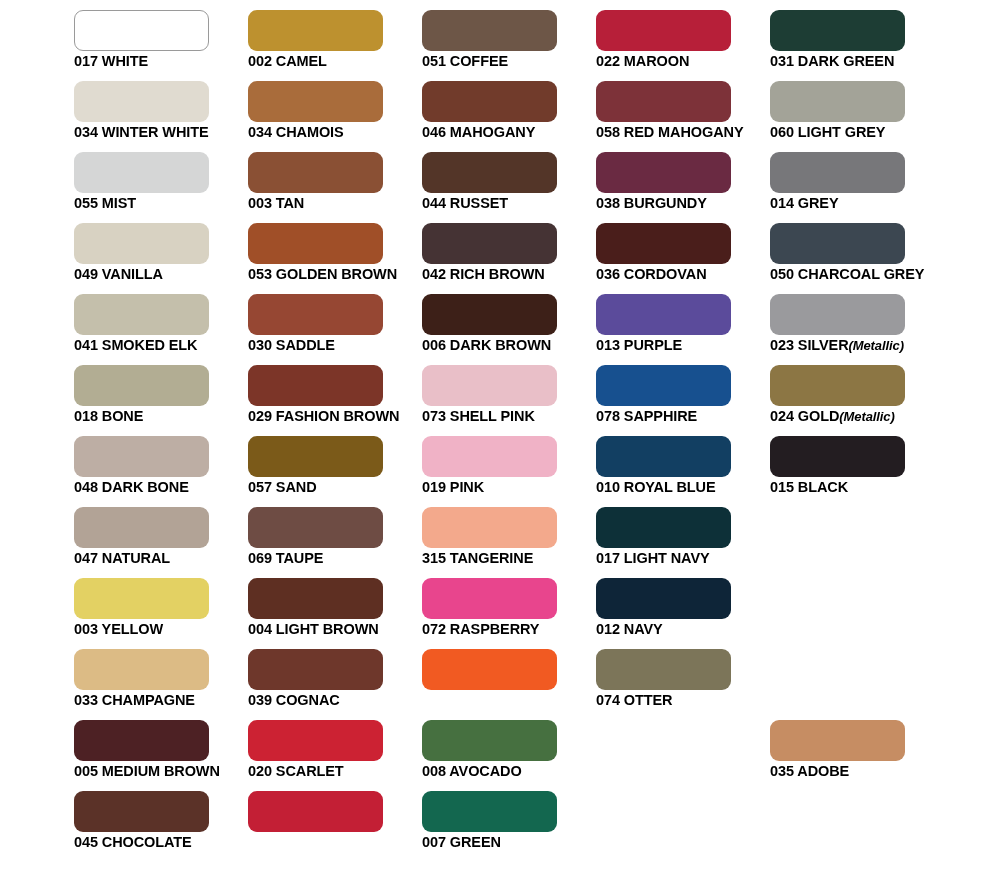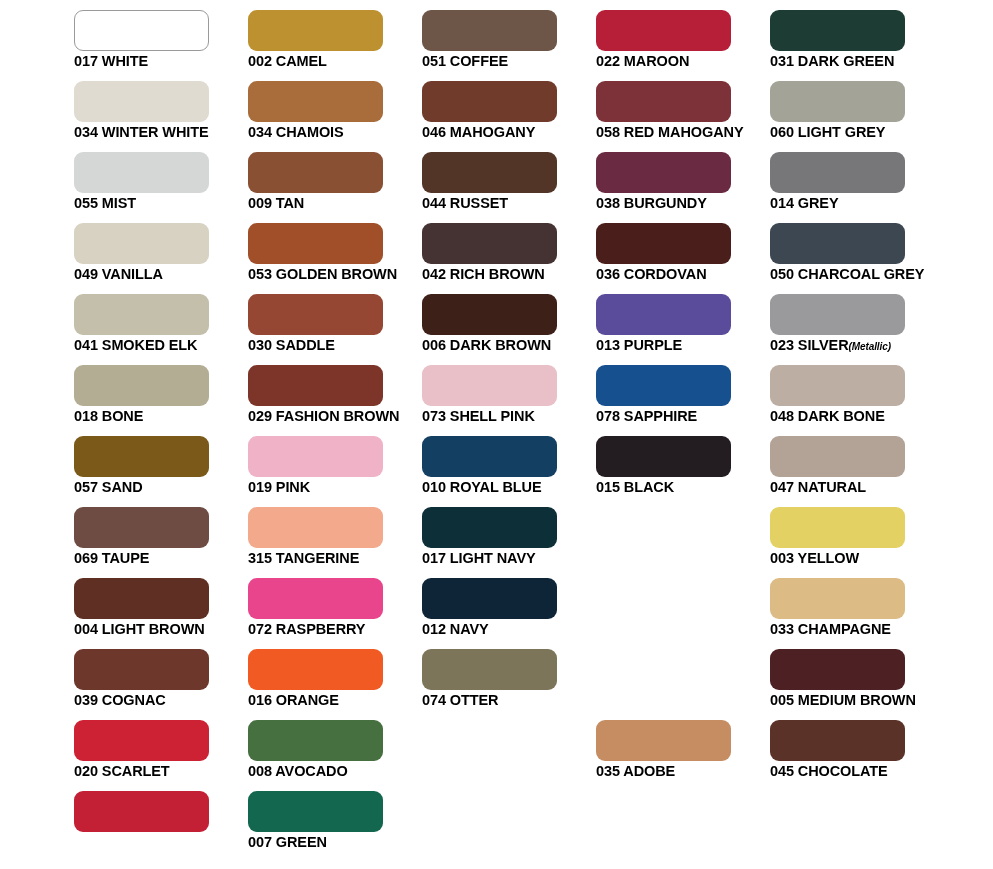--- a/index.html
+++ b/index.html
@@ -54,21 +54,21 @@
     font-family: "Liberation Sans", sans-serif;
     font-weight: bold;
     font-size: 14.5px;
     letter-spacing: -0.1px;
     color: #000000;
     line-height: 17px;
   }
   .swatch-label .suffix {
     font-style: italic;
     font-weight: bold;
-    font-size: 10px;
+    font-size: 13px;
     letter-spacing: -0.1px;
   }
 </style>
 </head>
 <body>
 
 <div id="swatch-chart">
   <div class="swatch-grid">
       <div class="swatch-cell">
         <div class="swatch-chip outlined" style="background-color: rgb(255, 255, 255);"></div>
@@ -109,21 +109,21 @@
       <div class="swatch-cell">
         <div class="swatch-chip" style="background-color: rgb(163, 163, 152);"></div>
         <div class="swatch-label"><span>060 LIGHT GREY</span></div>
       </div>
       <div class="swatch-cell">
         <div class="swatch-chip" style="background-color: rgb(213, 214, 214);"></div>
         <div class="swatch-label"><span>055 MIST</span></div>
       </div>
       <div class="swatch-cell">
         <div class="swatch-chip" style="background-color: rgb(138, 80, 52);"></div>
-        <div class="swatch-label"><span>009 TAN</span></div>
+        <div class="swatch-label"><span>003 TAN</span></div>
       </div>
       <div class="swatch-cell">
         <div class="swatch-chip" style="background-color: rgb(83, 53, 40);"></div>
         <div class="swatch-label"><span>044 RUSSET</span></div>
       </div>
       <div class="swatch-cell">
         <div class="swatch-chip" style="background-color: rgb(106, 42, 66);"></div>
         <div class="swatch-label"><span>038 BURGUNDY</span></div>
       </div>
       <div class="swatch-cell">
@@ -180,20 +180,24 @@
       </div>
       <div class="swatch-cell">
         <div class="swatch-chip" style="background-color: rgb(233, 191, 200);"></div>
         <div class="swatch-label"><span>073 SHELL PINK</span></div>
       </div>
       <div class="swatch-cell">
         <div class="swatch-chip" style="background-color: rgb(23, 80, 143);"></div>
         <div class="swatch-label"><span>078 SAPPHIRE</span></div>
       </div>
       <div class="swatch-cell">
+        <div class="swatch-chip" style="background-color: rgb(140, 118, 68);"></div>
+        <div class="swatch-label"><span>024 GOLD</span><span class="suffix">(Metallic)</span></div>
+      </div>
+      <div class="swatch-cell">
         <div class="swatch-chip" style="background-color: rgb(189, 174, 164);"></div>
         <div class="swatch-label"><span>048 DARK BONE</span></div>
       </div>
       <div class="swatch-cell">
         <div class="swatch-chip" style="background-color: rgb(123, 90, 25);"></div>
         <div class="swatch-label"><span>057 SAND</span></div>
       </div>
       <div class="swatch-cell">
         <div class="swatch-chip" style="background-color: rgb(240, 178, 198);"></div>
         <div class="swatch-label"><span>019 PINK</span></div>
@@ -243,21 +247,20 @@
       <div class="swatch-cell">
         <div class="swatch-chip" style="background-color: rgb(220, 187, 133);"></div>
         <div class="swatch-label"><span>033 CHAMPAGNE</span></div>
       </div>
       <div class="swatch-cell">
         <div class="swatch-chip" style="background-color: rgb(110, 55, 43);"></div>
         <div class="swatch-label"><span>039 COGNAC</span></div>
       </div>
       <div class="swatch-cell">
         <div class="swatch-chip" style="background-color: rgb(241, 90, 34);"></div>
-        <div class="swatch-label"><span>016 ORANGE</span></div>
       </div>
       <div class="swatch-cell">
         <div class="swatch-chip" style="background-color: rgb(124, 117, 89);"></div>
         <div class="swatch-label"><span>074 OTTER</span></div>
       </div>
       <div class="swatch-cell empty"></div>
       <div class="swatch-cell">
         <div class="swatch-chip" style="background-color: rgb(77, 33, 36);"></div>
         <div class="swatch-label"><span>005 MEDIUM BROWN</span></div>
       </div>

